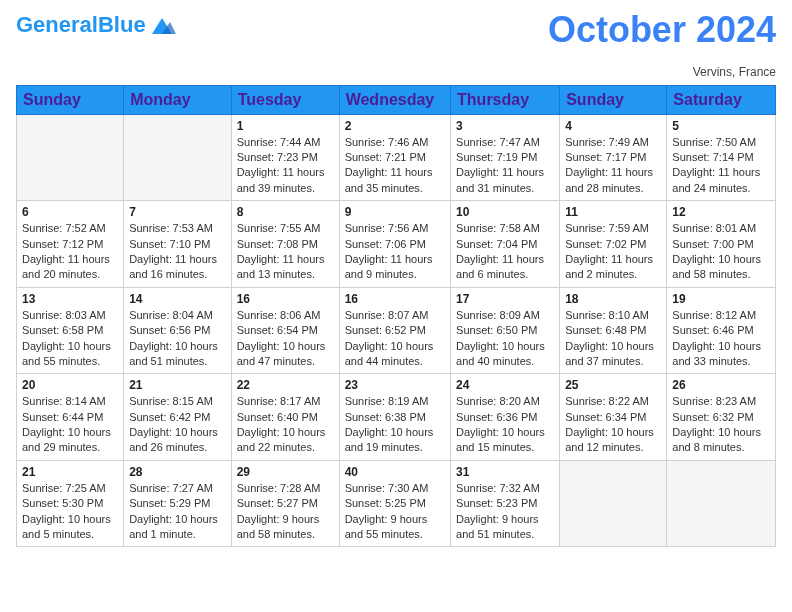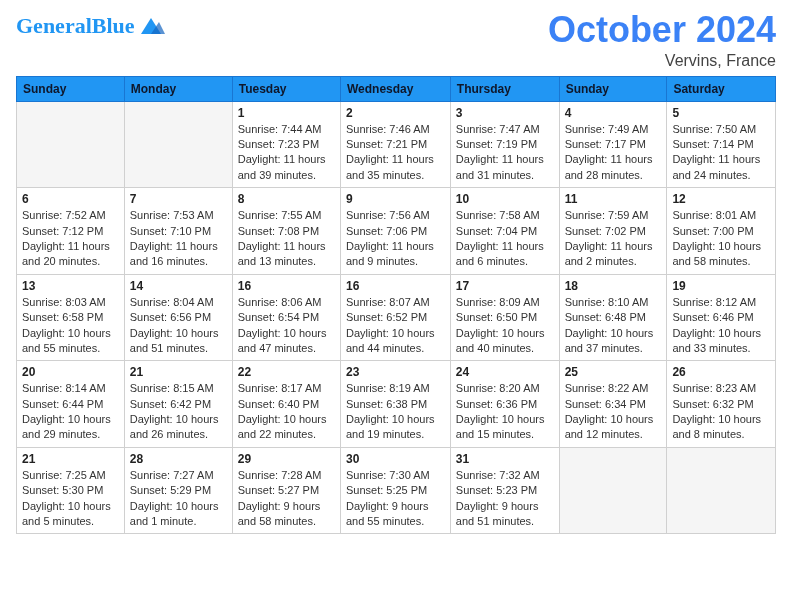--- a/index.html
+++ b/index.html
@@ -45,33 +45,33 @@
     .title-area {
       text-align: right;
     }
     .month-title {
       font-size: 36px;
       font-weight: bold;
       color: #3b82f6;
       line-height: 1.1;
     }
     .location {
-      font-size: 16px;
+      font-size: 12px;
       color: #444;
-      margin-top: 2px;
+      margin-top: 15px;
     }
     .calendar {
       width: 100%;
       border-collapse: collapse;
       border: 1px solid #ccc;
     }
     .calendar th {
       background: #2196F3;
-      color: #0f172a;
-      font-size: 12px;
+      color: #4c1d95;
+      font-size: 16px;
       font-weight: bold;
       padding: 5px 6px;
       border: 1px solid #1976D2;
       text-align: left;
     }
     .calendar td {
       vertical-align: top;
       border: 1px solid #d0d0d0;
       padding: 4px 5px;
       font-size: 10px;
@@ -96,21 +96,21 @@
       line-height: 1.4;
     }
   </style>
 </head>
 <body>
 
 <div class="page">
   <div class="header">
     <div class="logo">
       <div>
-        <div style="display:flex;align-items:center;font-family:Liberation Serif, serif;">
+        <div style="display:flex;">
           <span class="logo-text">
             <span>General</span><span style="color:#2196F3">Blue</span>
           </span>
           <svg class="logo-icon" viewBox="0 0 28 22" fill="none" xmlns="http://www.w3.org/2000/svg">
             <polygon points="4,18 14,2 24,18" fill="#2196F3"></polygon>
             <polygon points="14,18 22,6 28,18" fill="#1565C0" opacity="0.7"></polygon>
           </svg>
         </div>
       </div>
     </div>
@@ -254,21 +254,21 @@
           </td>
           <td>
             <span class="day-number">28</span>
             <div class="day-info">Sunrise: 7:27 AM<br>Sunset: 5:29 PM<br>Daylight: 10 hours and 1 minute.</div>
           </td>
           <td>
             <span class="day-number">29</span>
             <div class="day-info">Sunrise: 7:28 AM<br>Sunset: 5:27 PM<br>Daylight: 9 hours and 58 minutes.</div>
           </td>
           <td>
-            <span class="day-number">30</span>
+            <span class="day-number">40</span>
             <div class="day-info">Sunrise: 7:30 AM<br>Sunset: 5:25 PM<br>Daylight: 9 hours and 55 minutes.</div>
           </td>
           <td>
             <span class="day-number">31</span>
             <div class="day-info">Sunrise: 7:32 AM<br>Sunset: 5:23 PM<br>Daylight: 9 hours and 51 minutes.</div>
           </td>
           <td class="empty"></td>
           <td class="empty"></td>
         </tr>
       </tbody>

